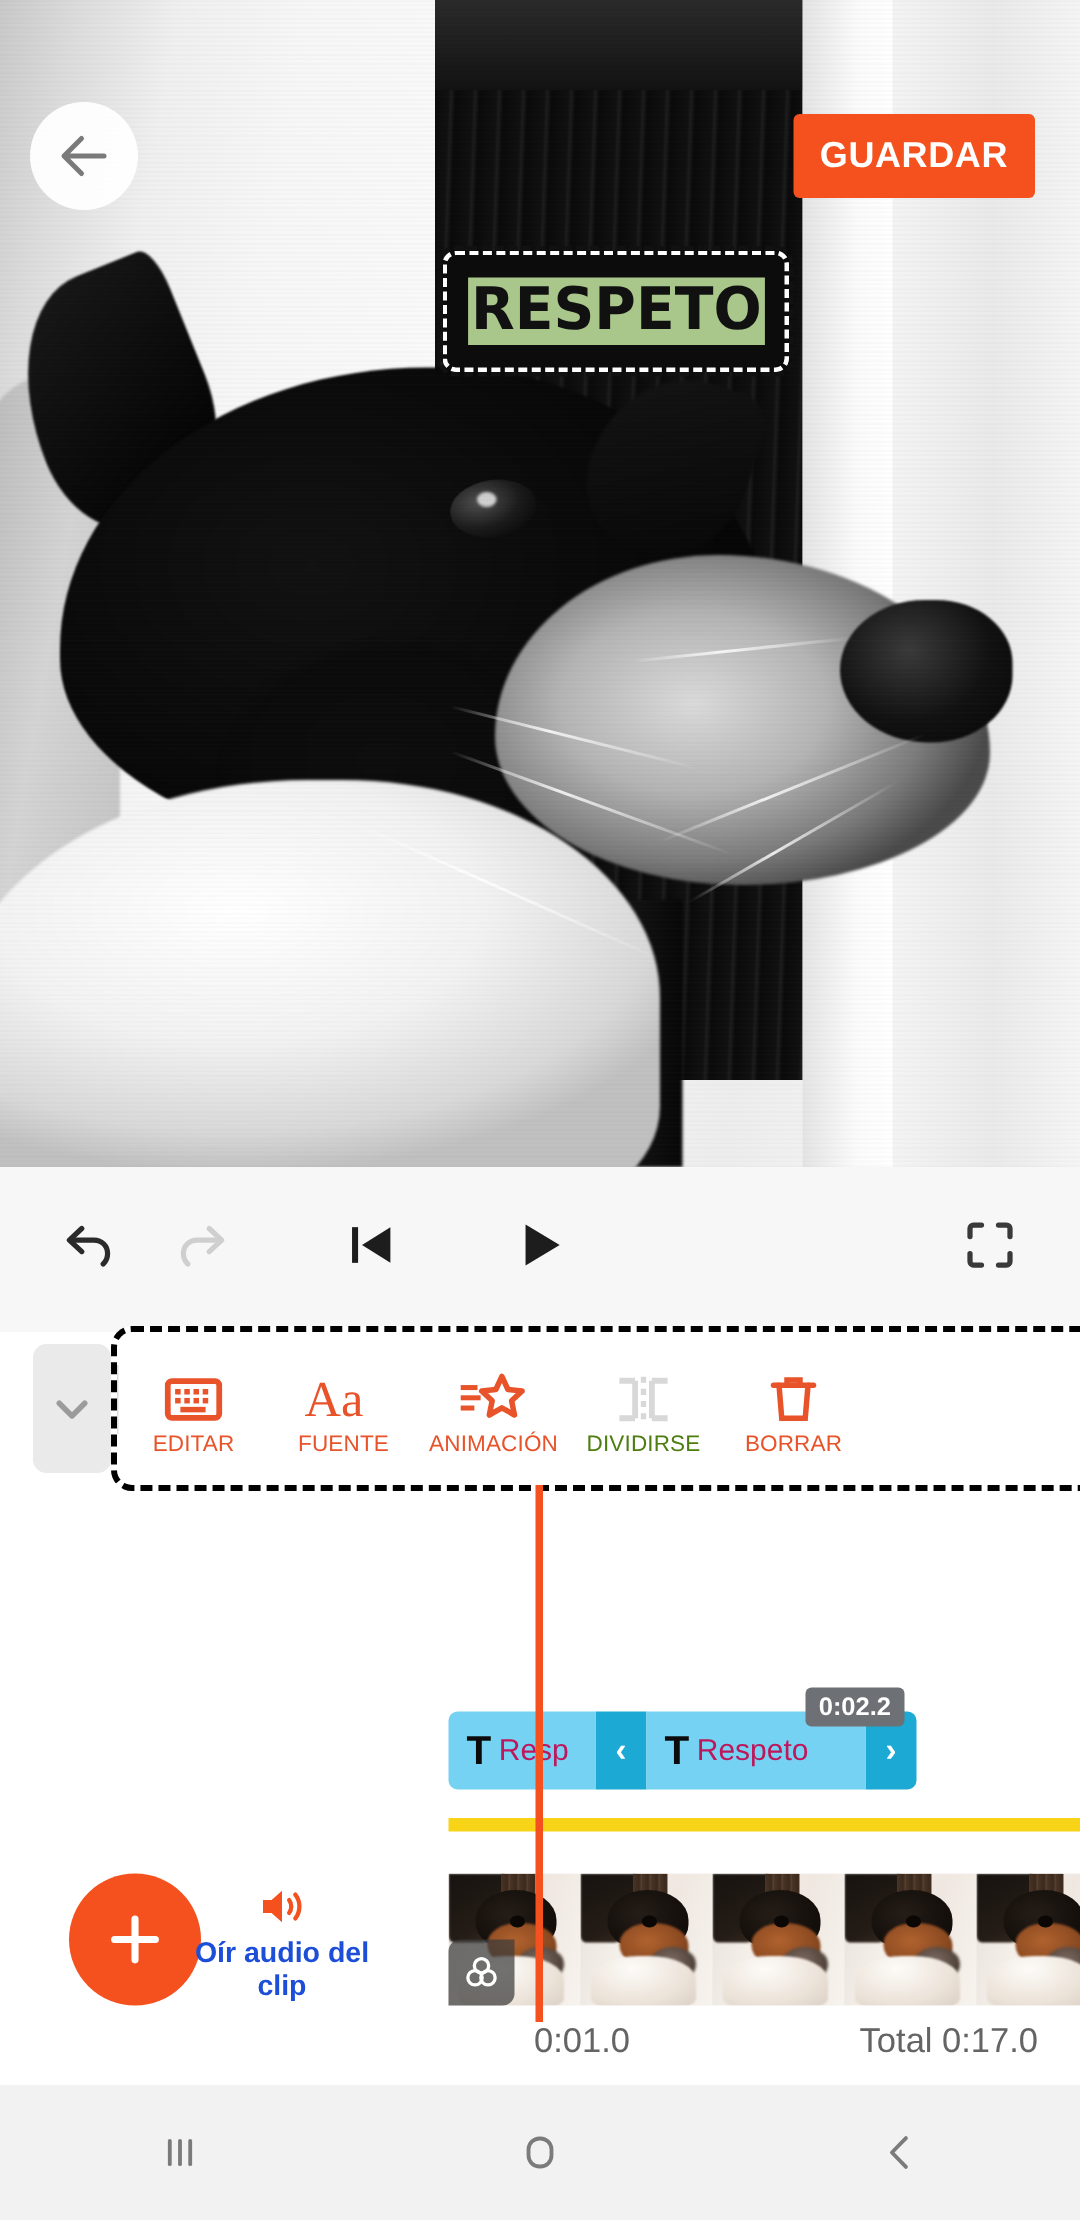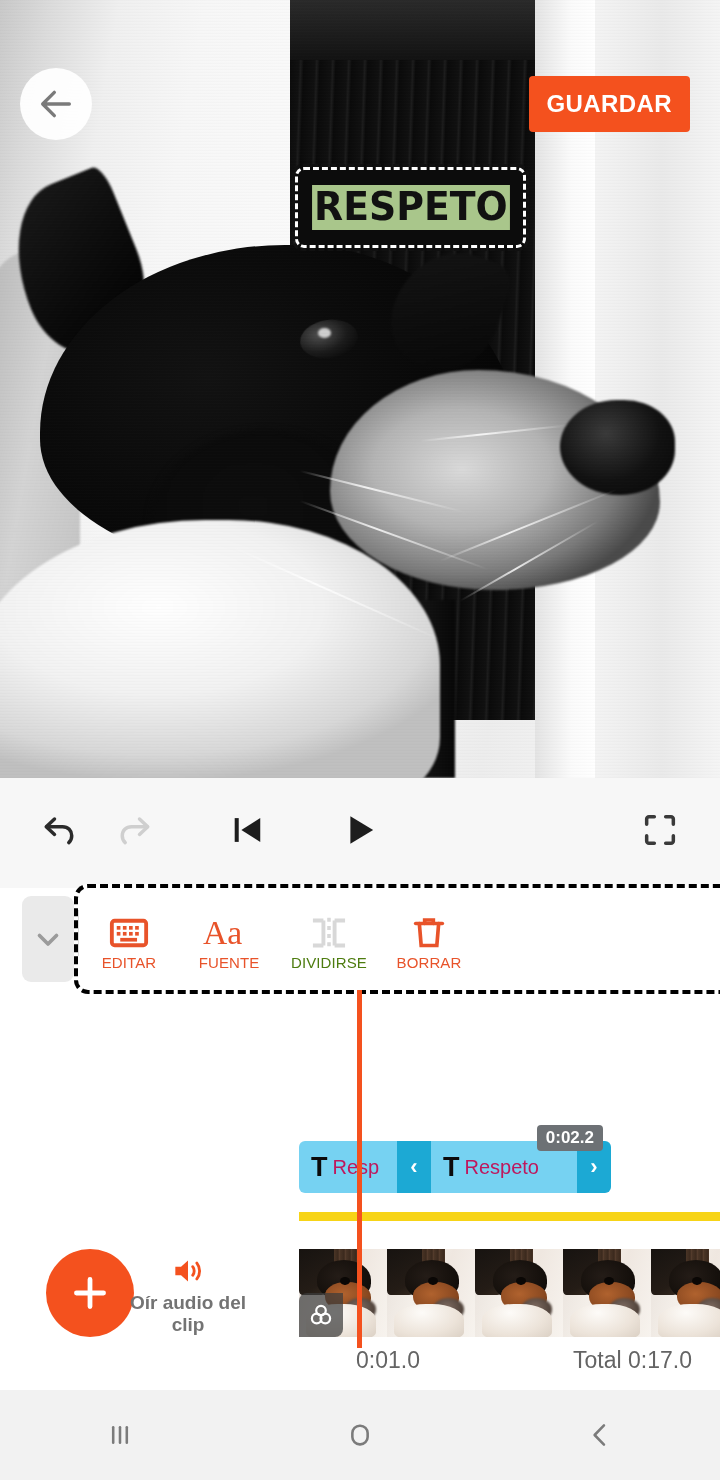--- a/index.html
+++ b/index.html
@@ -347,21 +347,21 @@
     background: #f4511e;
     display:flex; align-items:center; justify-content:center;
   }
   #audio-toggle {
     position: absolute; left: 118px; top: 1252px;
     width: 140px;
     display:flex; flex-direction:column; align-items:center;
   }
   #audio-toggle .alabel {
     margin-top: 2px;
-    font-size: 19px; font-weight: bold; color: #737373;
+    font-size: 19px; font-weight: bold; color: #1d4ed8;
     text-align:center; line-height: 1.18;
   }
 
   
   #time-current {
     position: absolute; left: 300px; top: 1347px;
     width: 120px; text-align: right;
     font-size: 23px; color: #646464;
   }
   #time-total {
@@ -499,20 +499,33 @@
   <div class="tool">
     <span class="ticon">
       <svg width="52" height="42" viewBox="0 0 34 24">
         <text x="0" y="19" font-family="Liberation Serif, serif" font-size="22" fill="#e8532a">Aa</text>
       </svg>
     </span>
     <span class="tlabel">FUENTE</span>
   </div>
 
 
+  <div class="tool">
+    <span class="ticon">
+      <svg width="46" height="42" viewBox="0 0 26 24">
+        <g fill="#e8532a">
+          <rect x="0.5" y="6.5" width="6.4" height="1.9"></rect>
+          <rect x="0.5" y="10.4" width="7.6" height="1.9"></rect>
+          <rect x="0.5" y="14.3" width="5.2" height="1.9"></rect>
+        </g>
+        <path d="M16.2 3.2l2.3 5 5.4.6-4 3.7 1.1 5.4-4.8-2.7-4.8 2.7 1.1-5.4-4-3.7 5.4-.6z" fill="none" stroke="#e8532a" stroke-width="2.1" stroke-linejoin="round"></path>
+      </svg>
+    </span>
+    <span class="tlabel">ANIMACIÓN</span>
+  </div>
 
   <div class="tool disabled">
     <span class="ticon">
       <svg width="44" height="42" viewBox="0 0 26 24">
         <g fill="none" stroke="#d8d8d8" stroke-width="2.3">
           <path d="M3.5 4.6h6.2M9.7 4.6v14.8M9.7 19.4H3.5"></path>
           <path d="M22.5 4.6h-6.2M16.3 4.6v14.8M16.3 19.4h6.2"></path>
         </g>
         <path d="M13 3v18" fill="none" stroke="#d8d8d8" stroke-width="2.1" stroke-dasharray="2.4 2.4"></path>
       </svg>

